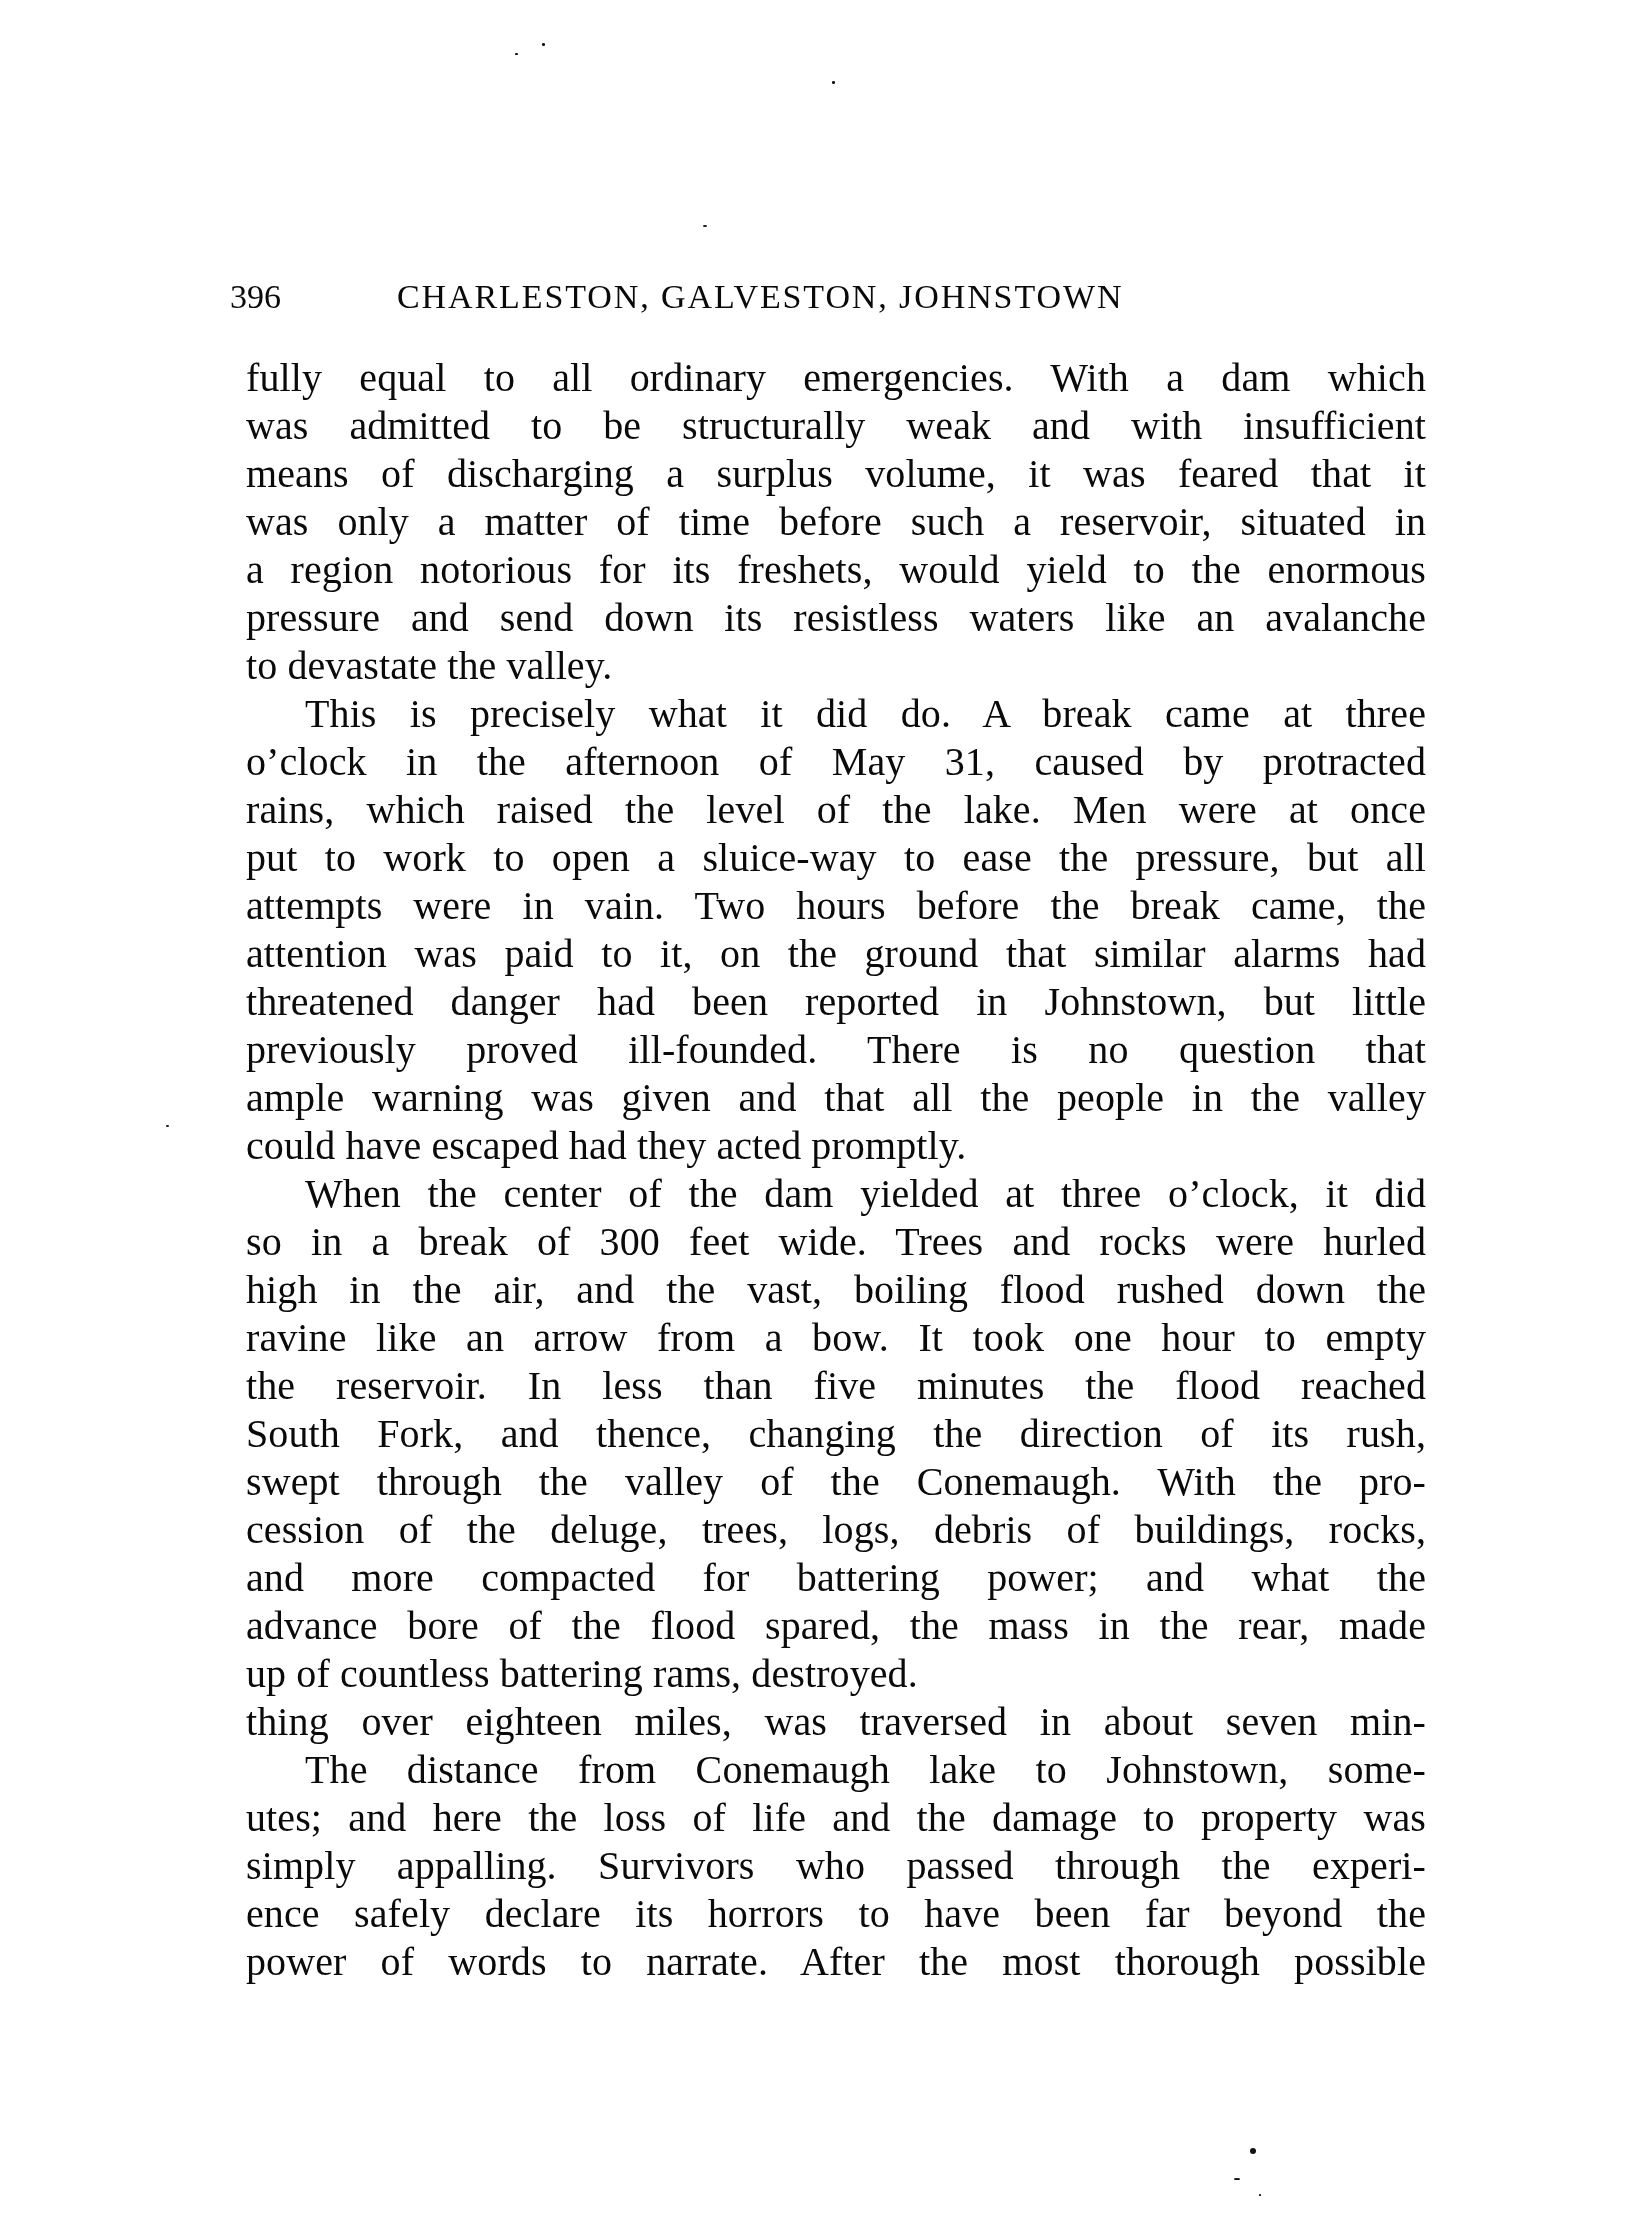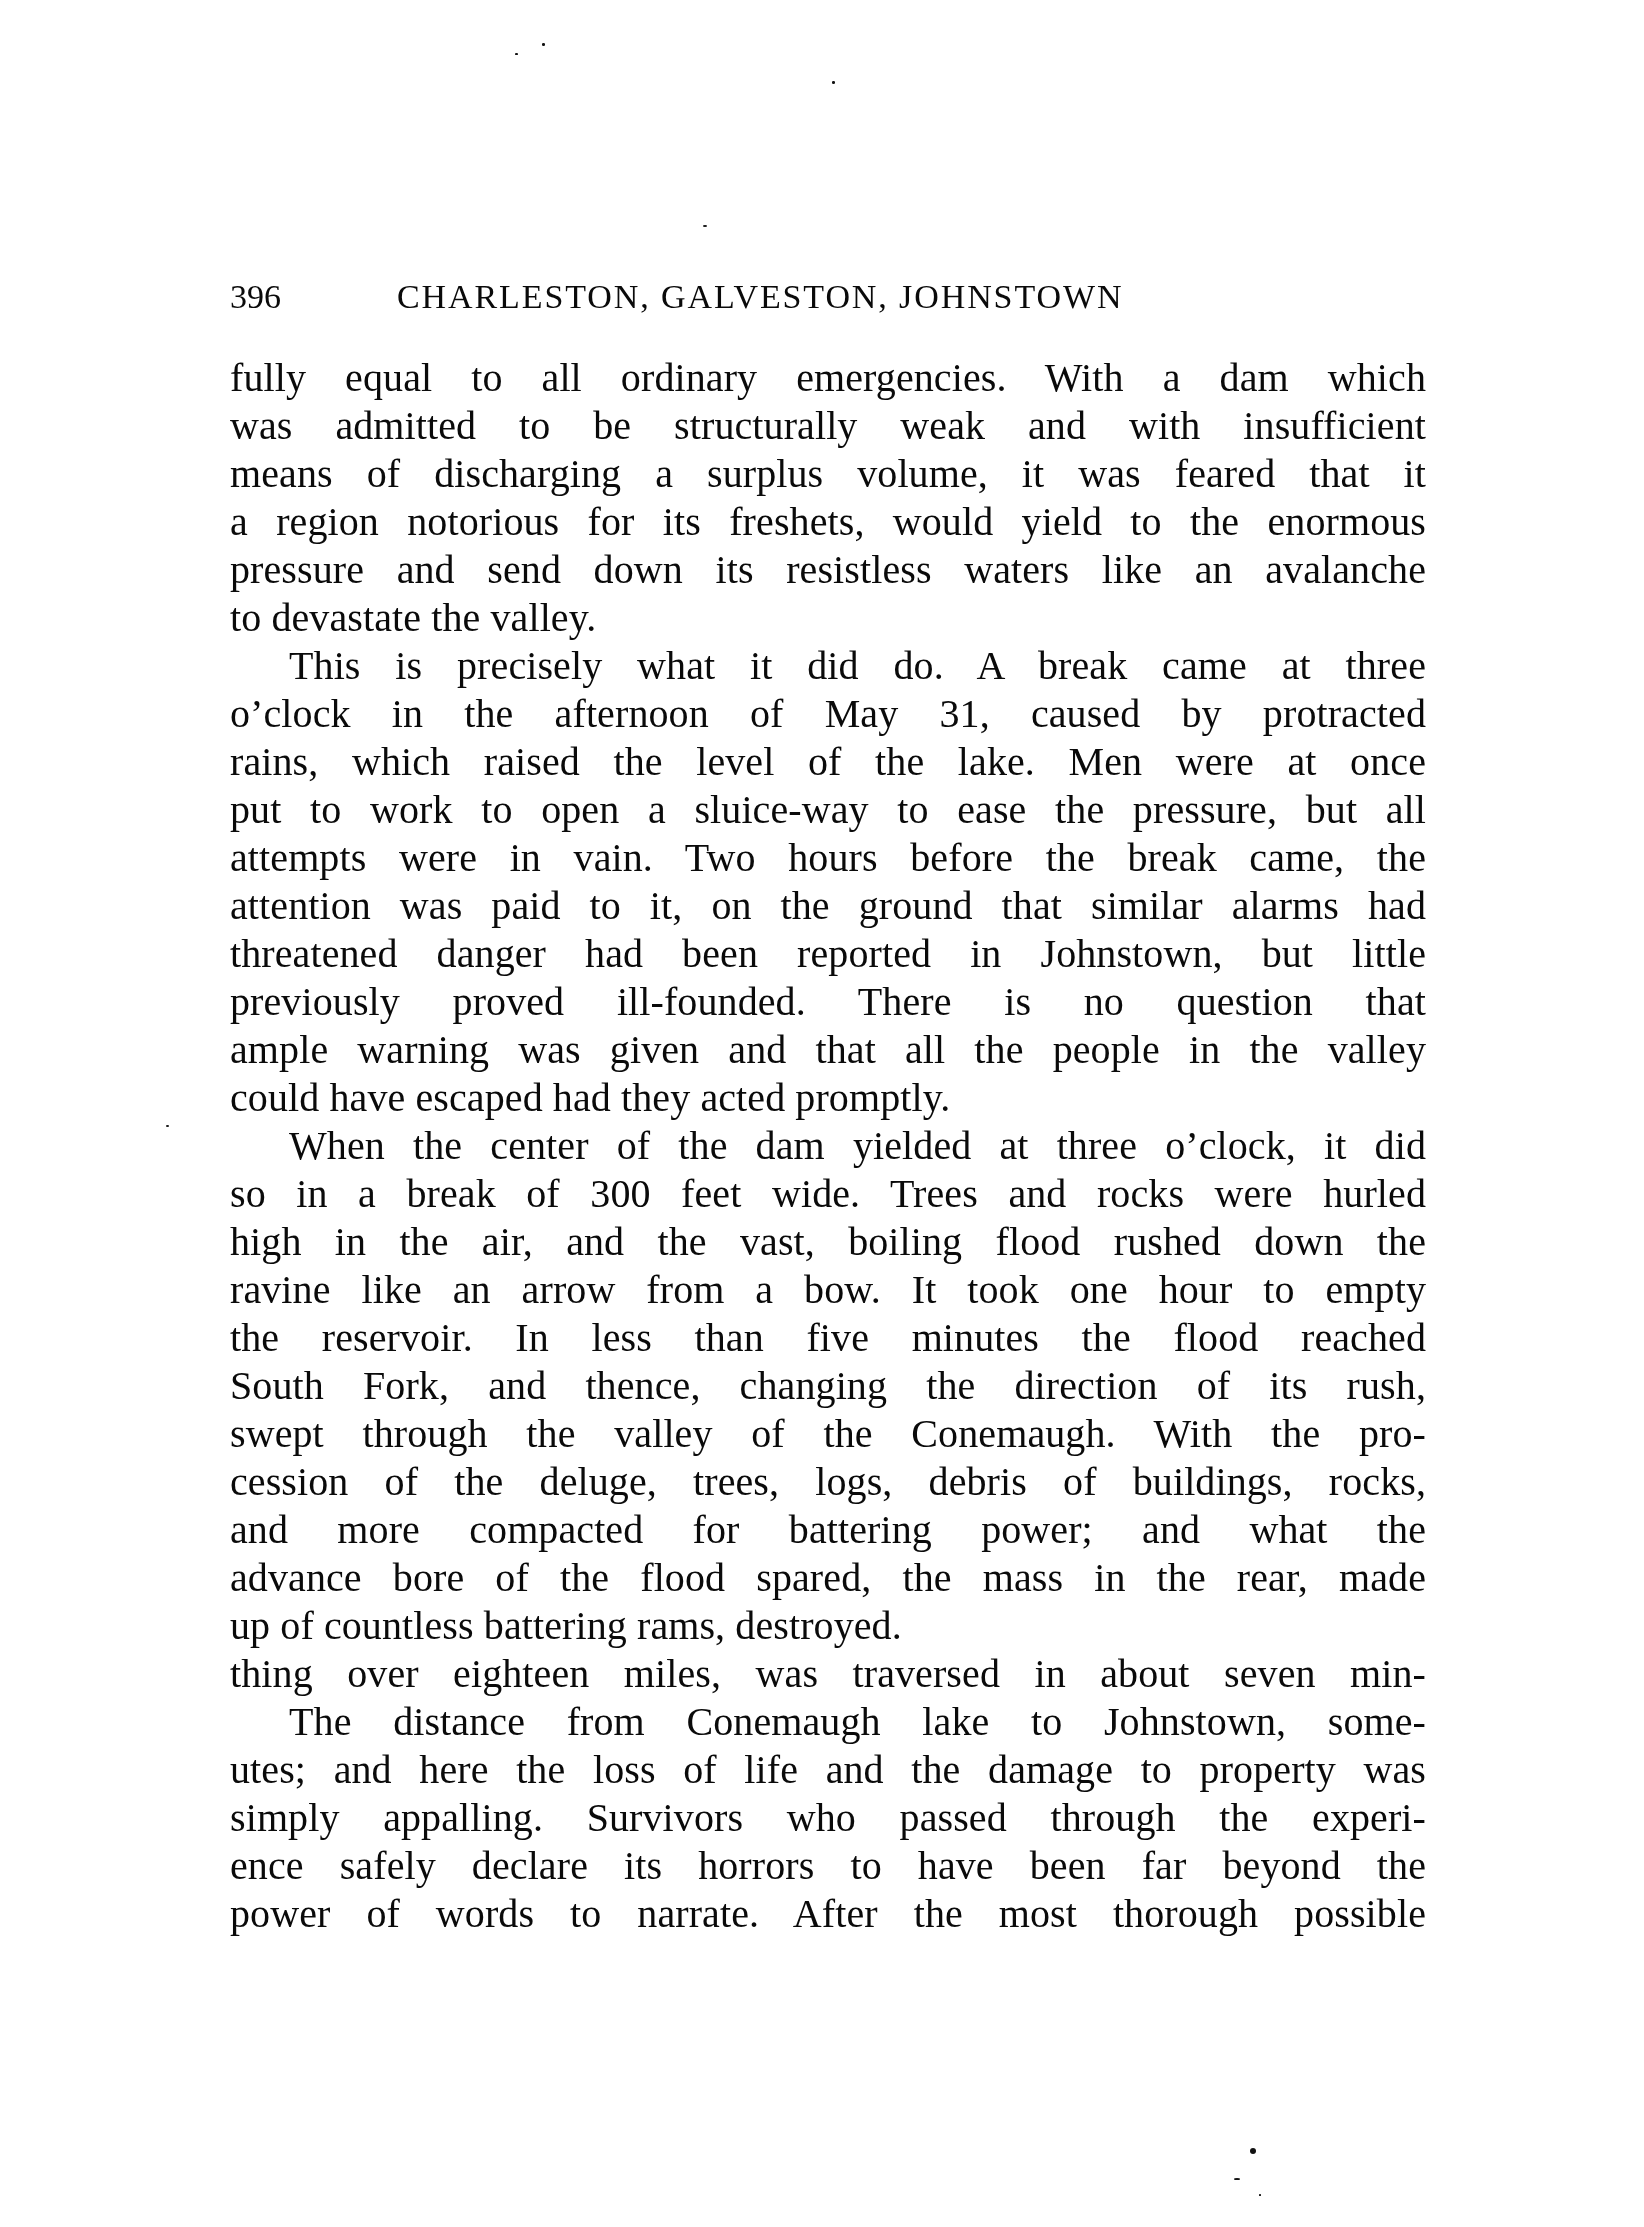--- a/index.html
+++ b/index.html
@@ -54,20 +54,21 @@
   .line {
     display: block;
     height: 48px;
     line-height: 48px;
     font-size: 40px;
     white-space: nowrap;
     text-align: justify;
     text-align-last: justify;
     overflow: visible;
     letter-spacing: 0.1px;
+    margin-left: 16px;
   }
   .line.indent {
     padding-left: 59px;
   }
   .line.last {
     text-align: right;
     text-align-last: left;
   }
   .speck {
     position: absolute;
@@ -84,20 +85,21 @@
     <span class="page-number">396</span>
     <span class="running-title">CHARLESTON, GALVESTON, JOHNSTOWN</span>
   </div>
 
   <div class="body-text">
 
     <div class="paragraph">
       <span class="line">fully equal to all ordinary emergencies.  With a dam which</span>
       <span class="line">was admitted to be structurally weak and with insufficient</span>
       <span class="line">means of discharging a surplus volume, it was feared that it</span>
+      <span class="line">was only a matter of time before such a reservoir, situated in</span>
       <span class="line">a region notorious for its freshets, would yield to the enormous</span>
       <span class="line">pressure and send down its resistless waters like an avalanche</span>
       <span class="line last">to devastate the valley.</span>
     </div>
 
     <div class="paragraph">
       <span class="line indent">This is precisely what it did do.  A break came at three</span>
       <span class="line">o’clock in the afternoon of May 31, caused by protracted</span>
       <span class="line">rains, which raised the level of the lake.  Men were at once</span>
       <span class="line">put to work to open a sluice-way to ease the pressure, but all</span>

